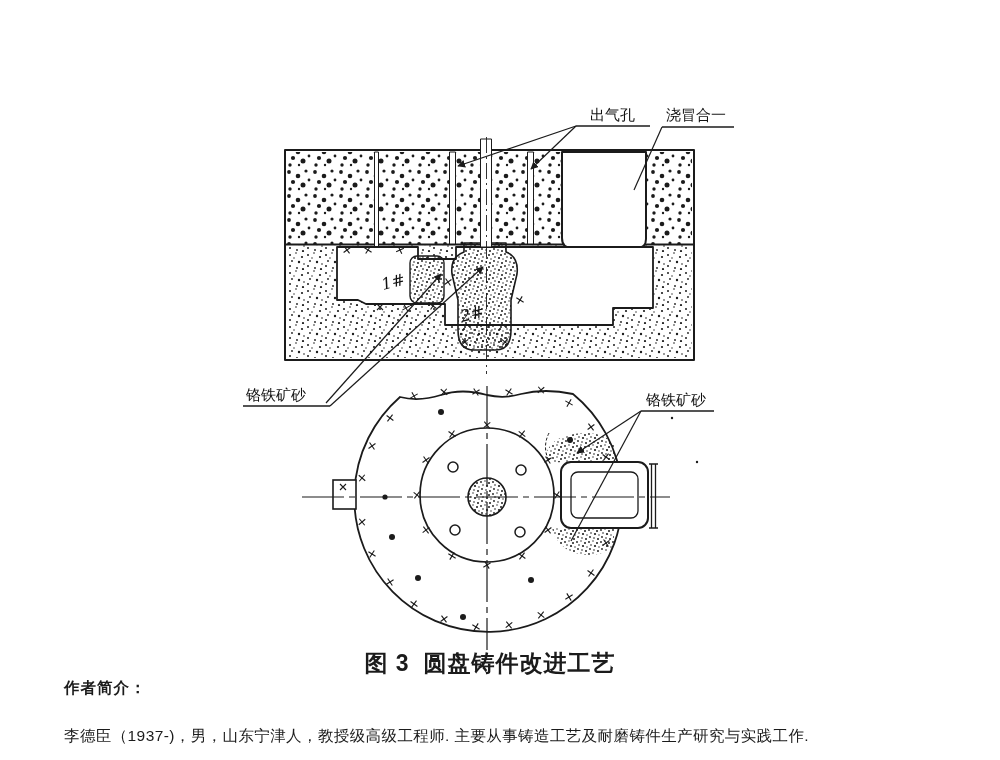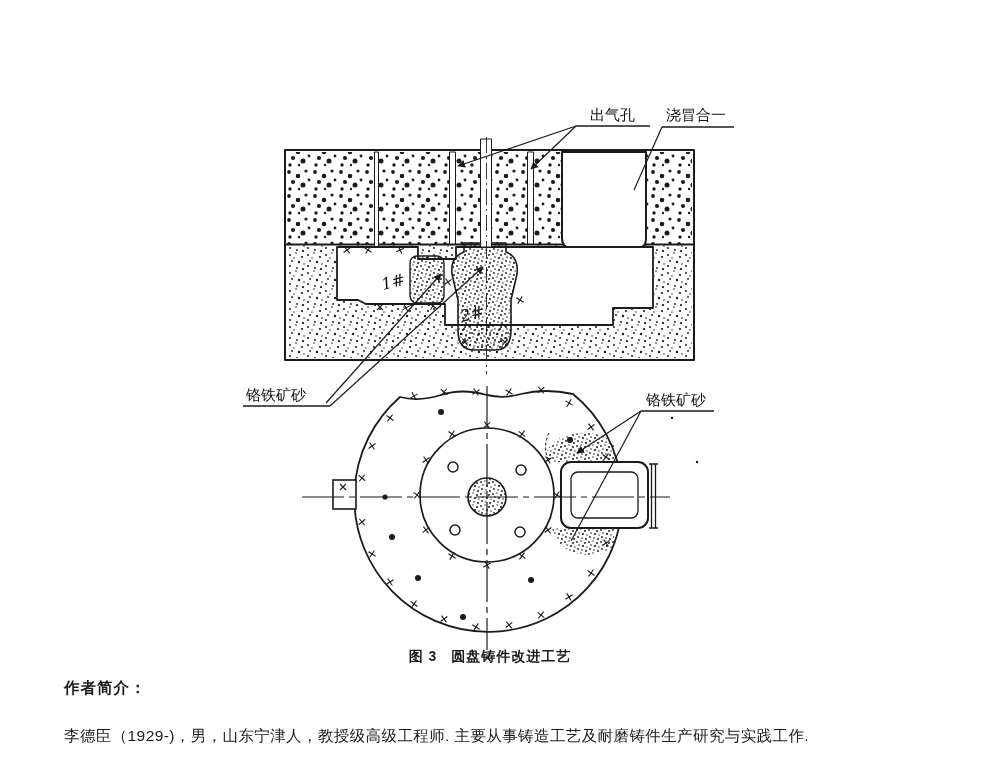--- a/index.html
+++ b/index.html
@@ -7,21 +7,21 @@
     width:1000px;height:760px;position:relative;
     background:#ffffff;overflow:hidden;
     font-family:"Liberation Sans","DejaVu Sans",sans-serif;
     color:#1b1b1b;
   }
   #fig{position:absolute;left:0;top:0;}
   .svglabel{font-size:15px;fill:#111;}
   .svgmark{font-size:16px;font-style:italic;font-family:"DejaVu Serif",serif;fill:#111;}
   .caption{
     position:absolute;left:0;top:648px;width:980px;text-align:center;
-    font-weight:bold;font-size:14px;letter-spacing:1px;
+    font-weight:bold;font-size:23px;letter-spacing:1px;
   }
   .caption .cap-num{margin-right:14px;}
   .footer-heading{
     position:absolute;left:64px;top:678px;
     font-weight:bold;font-size:15.5px;letter-spacing:1px;
   }
   .footer-bio{
     position:absolute;left:64px;top:726px;width:900px;
     font-size:15.5px;letter-spacing:0.4px;
   }
@@ -209,13 +209,13 @@
   <text class="svglabel" x="646" y="405">铬铁矿砂</text>
   <text class="svgmark" x="383" y="290" transform="rotate(-14 383 290)">1#</text>
   <text class="svgmark" x="462" y="322" transform="rotate(-14 462 322)">2#</text>
 </svg>
 
 <div class="caption">
   <span class="cap-num">图 3</span><span>圆盘铸件改进工艺</span>
 </div>
 
 <div class="footer-heading">作者简介：</div>
-<div class="footer-bio">李德臣（1929-)，男，山东宁津人，教授级高级工程师. 主要从事铸造工艺及耐磨铸件生产研究与实践工作.</div>
+<div class="footer-bio">李德臣（1937-)，男，山东宁津人，教授级高级工程师. 主要从事铸造工艺及耐磨铸件生产研究与实践工作.</div>
 
 </body></html>

